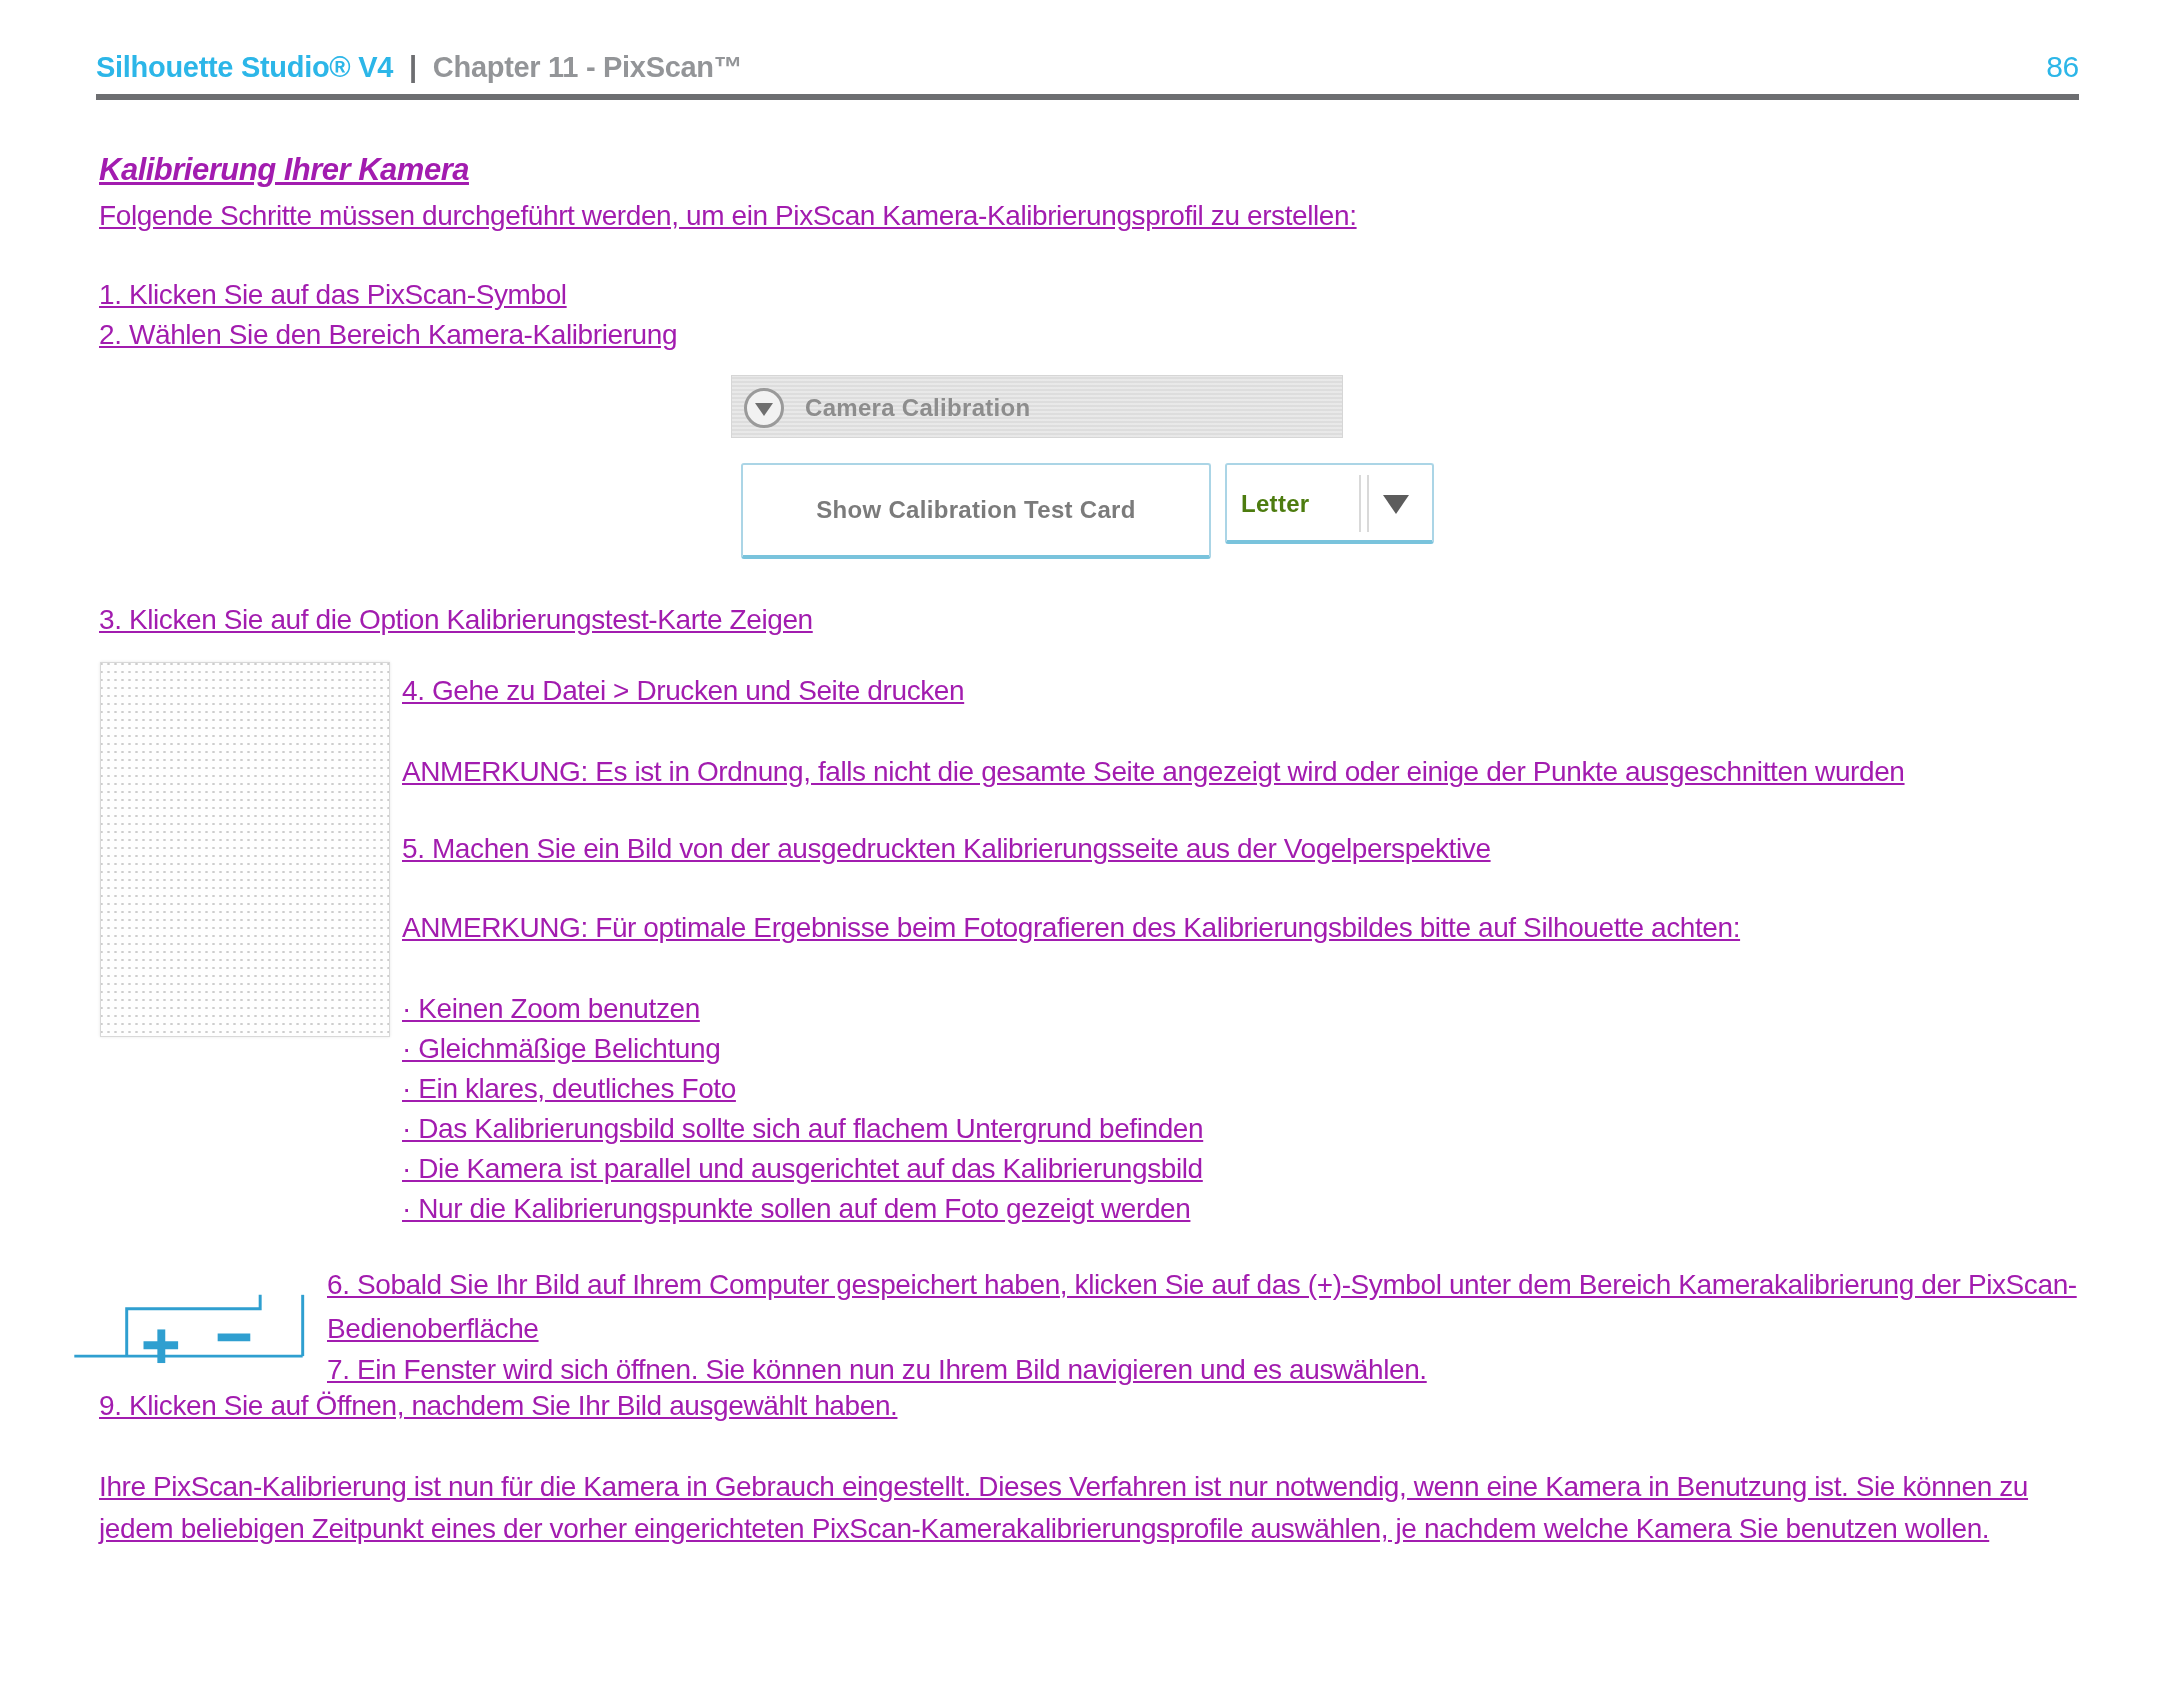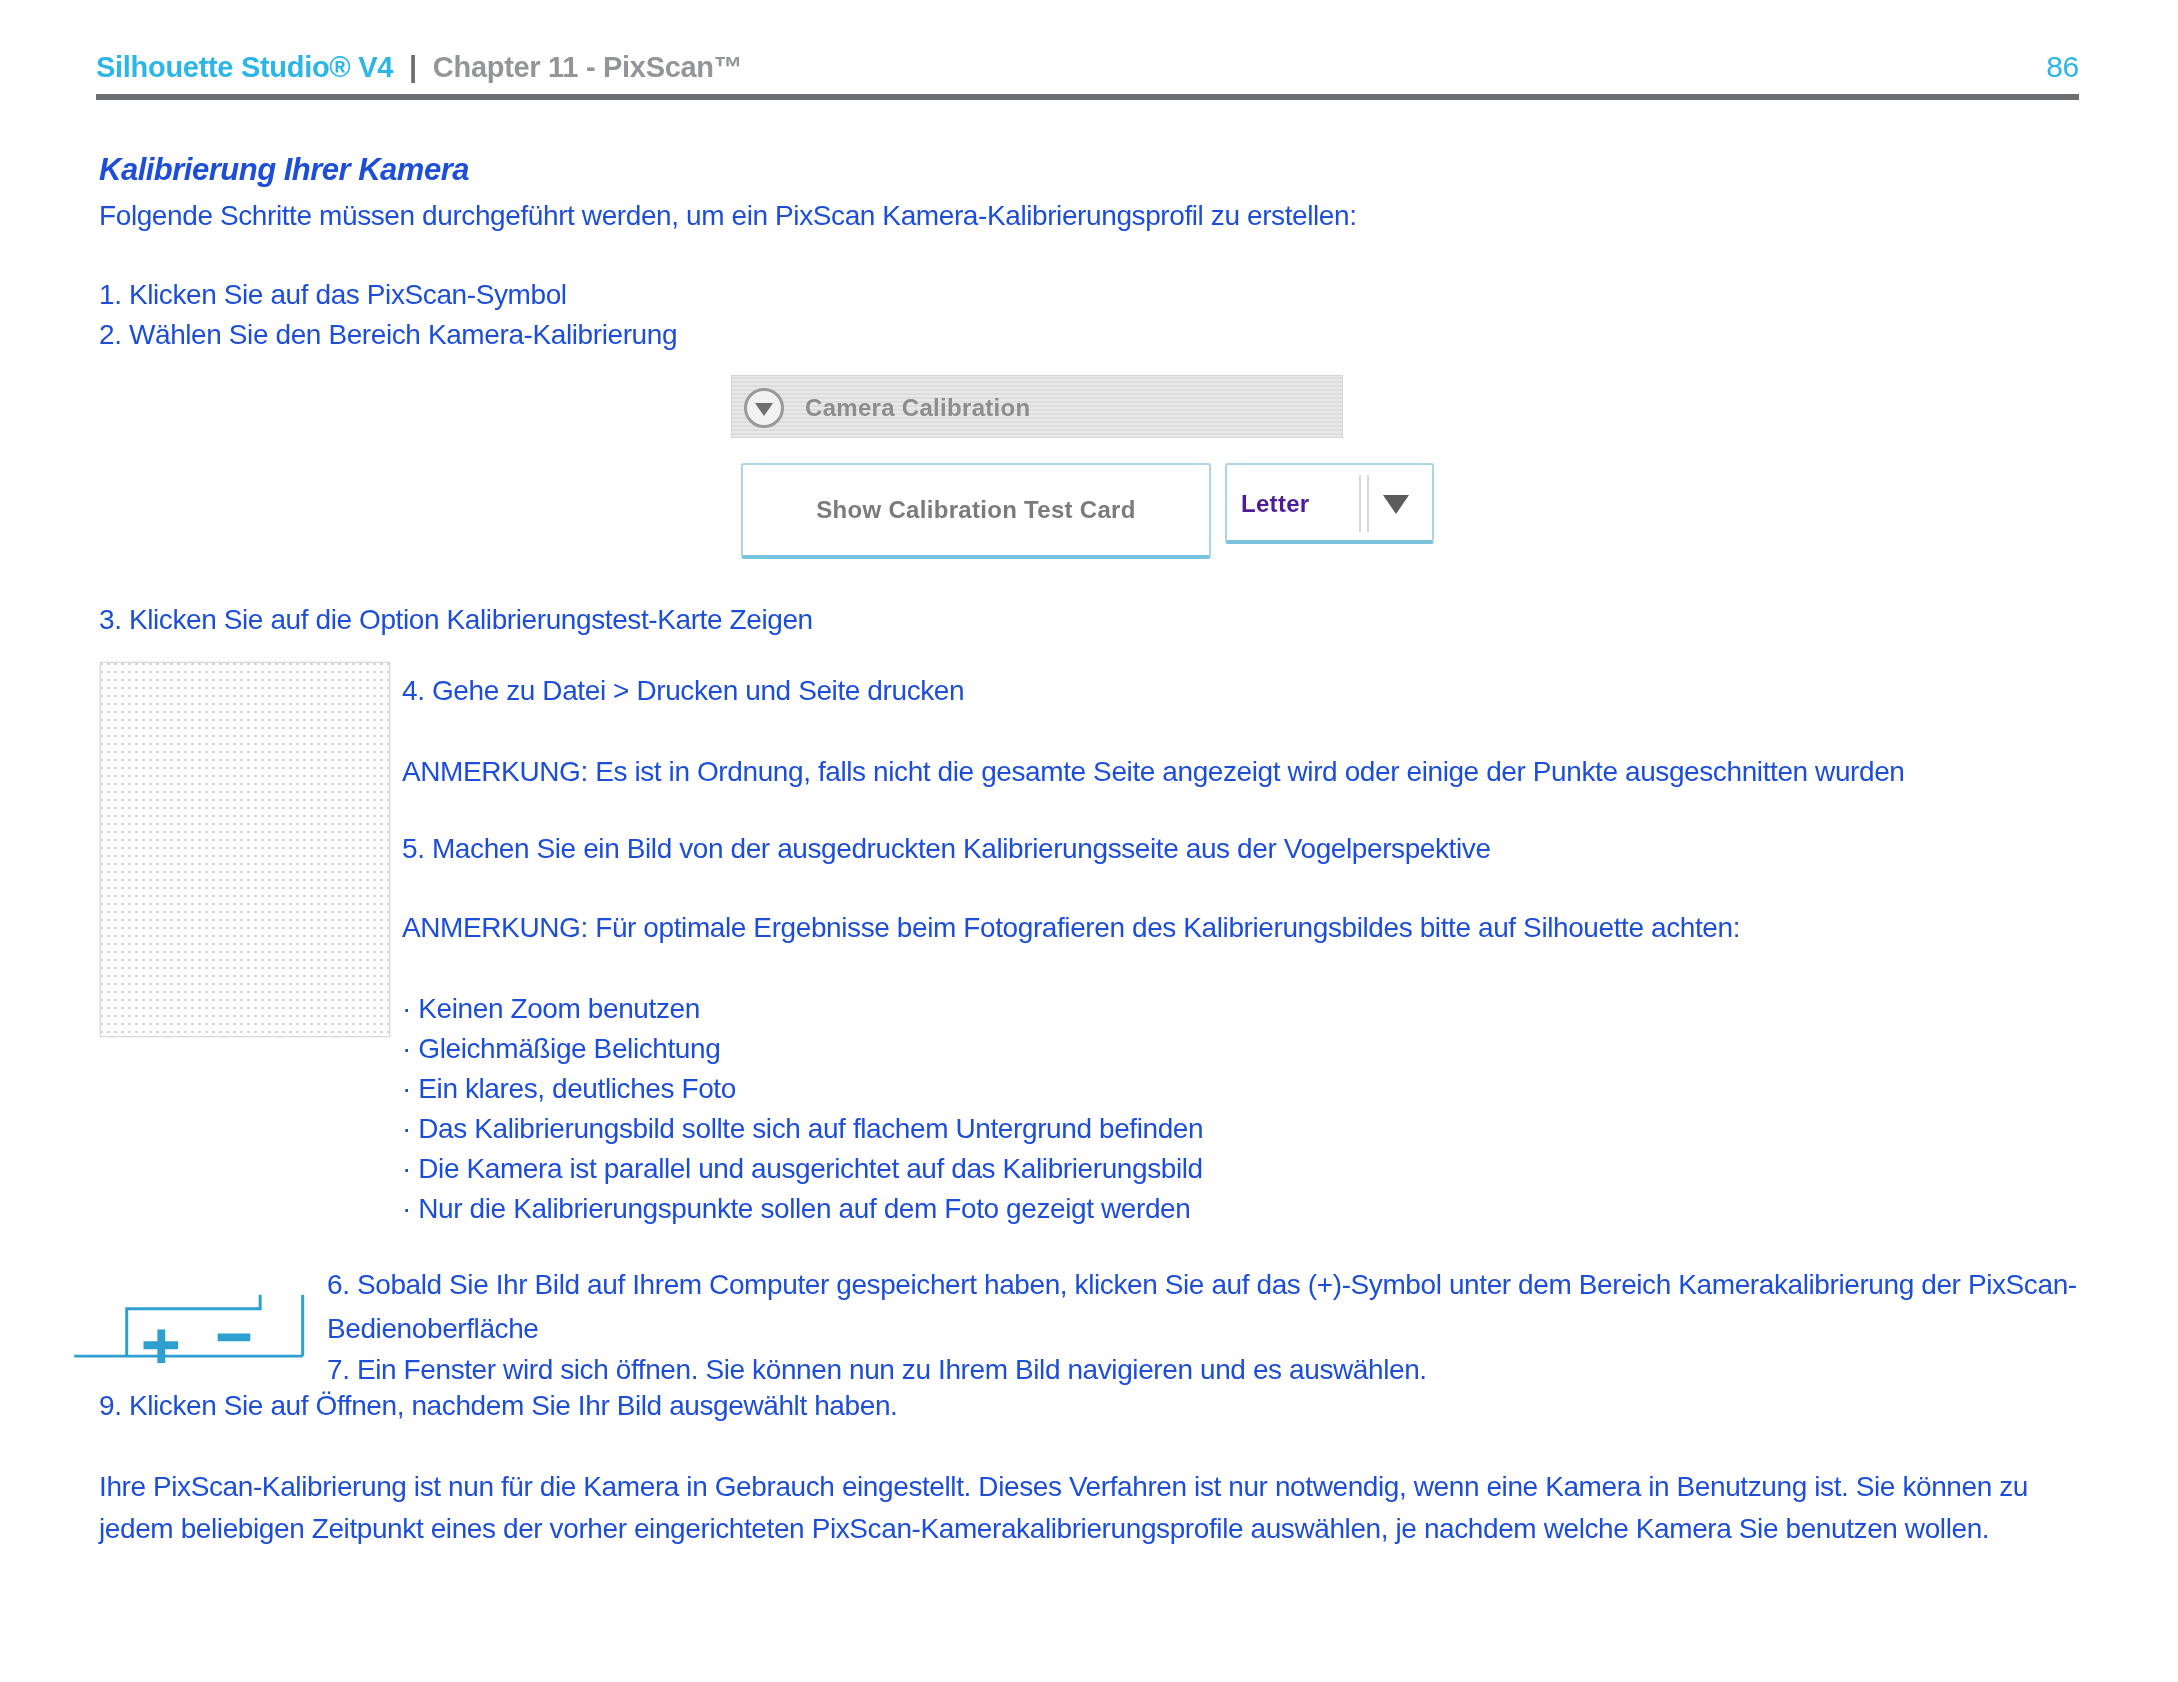--- a/index.html
+++ b/index.html
@@ -11,21 +11,21 @@
   #hdr{position:absolute; left:96px; top:50px; width:1983px;
        display:flex; align-items:baseline; font-size:29px; letter-spacing:-0.3px;}
   .hdr-product{color:#2cb6e8; font-weight:bold;}
   .hdr-sep{color:#6d6e71; font-weight:bold; margin:0 16px;}
   .hdr-chapter{color:#939598; font-weight:bold;}
   .hdr-page{margin-left:auto; color:#2cb6e8; font-weight:normal; font-size:30px;}
   #hdr-rule{position:absolute; left:96px; top:94px; width:1983px; height:6px; background:#6d6e71;}
 
   
   .t{position:absolute; font-size:28px; line-height:36px; letter-spacing:-0.4px;
-     color:#1d4ed8; white-space:nowrap;}
+     color:#a21caf; white-space:nowrap;text-decoration:underline;}
   .wrap{white-space:normal;}
   #sec-title{left:99px; top:151px; font-size:31px; line-height:38px;
              font-weight:bold; font-style:italic; letter-spacing:-0.5px;}
   #intro{left:99px; top:198px;}
   #step1{left:99px; top:277px;}
   #step2{left:99px; top:317px;}
   #step3{left:99px; top:602px;}
   #step4{left:402px; top:673px;}
   #note1{left:402px; top:754px;}
   #step5{left:402px; top:831px;}
@@ -48,21 +48,21 @@
   #ui-bar .bar-title{position:absolute; left:73px; top:0; height:63px; line-height:63px;
           font-size:24px; font-weight:bold; color:#8d8d8d; letter-spacing:0.3px; white-space:nowrap;}
 
   .ui-btn{position:absolute; background:#ffffff; box-sizing:border-box;
           border:2px solid #abd5e6; border-bottom:4px solid #79c3dc; border-radius:3px;}
   #ui-show-btn{left:741px; top:463px; width:470px; height:96px;
           display:flex; align-items:center; justify-content:center;}
   #ui-show-btn .lbl{font-size:24px; font-weight:bold; color:#7b7b7b; letter-spacing:0.3px;}
   #ui-dropdown{left:1225px; top:463px; width:209px; height:81px;}
   #ui-dropdown .lbl{position:absolute; left:14px; top:0; height:77px; line-height:77px;
-          font-size:24px; font-weight:bold; color:#4c1d95; letter-spacing:0.3px;}
+          font-size:24px; font-weight:bold; color:#4d7c0f; letter-spacing:0.3px;}
   #ui-dropdown .vsep{position:absolute; top:10px; height:57px; width:0;
           border-left:2px solid #d9d9d9;}
   #ui-dropdown .vsep.a{left:132px;} #ui-dropdown .vsep.b{left:140px;}
   #ui-dropdown .dd-tri{position:absolute; left:156px; top:30px; width:0; height:0;
           border-left:13px solid transparent; border-right:13px solid transparent;
           border-top:19px solid #5c5c5c;}
 
   
   #dot-card{position:absolute; left:100px; top:662px; width:290px; height:375px;
           box-sizing:border-box; background-color:#fefefe;

